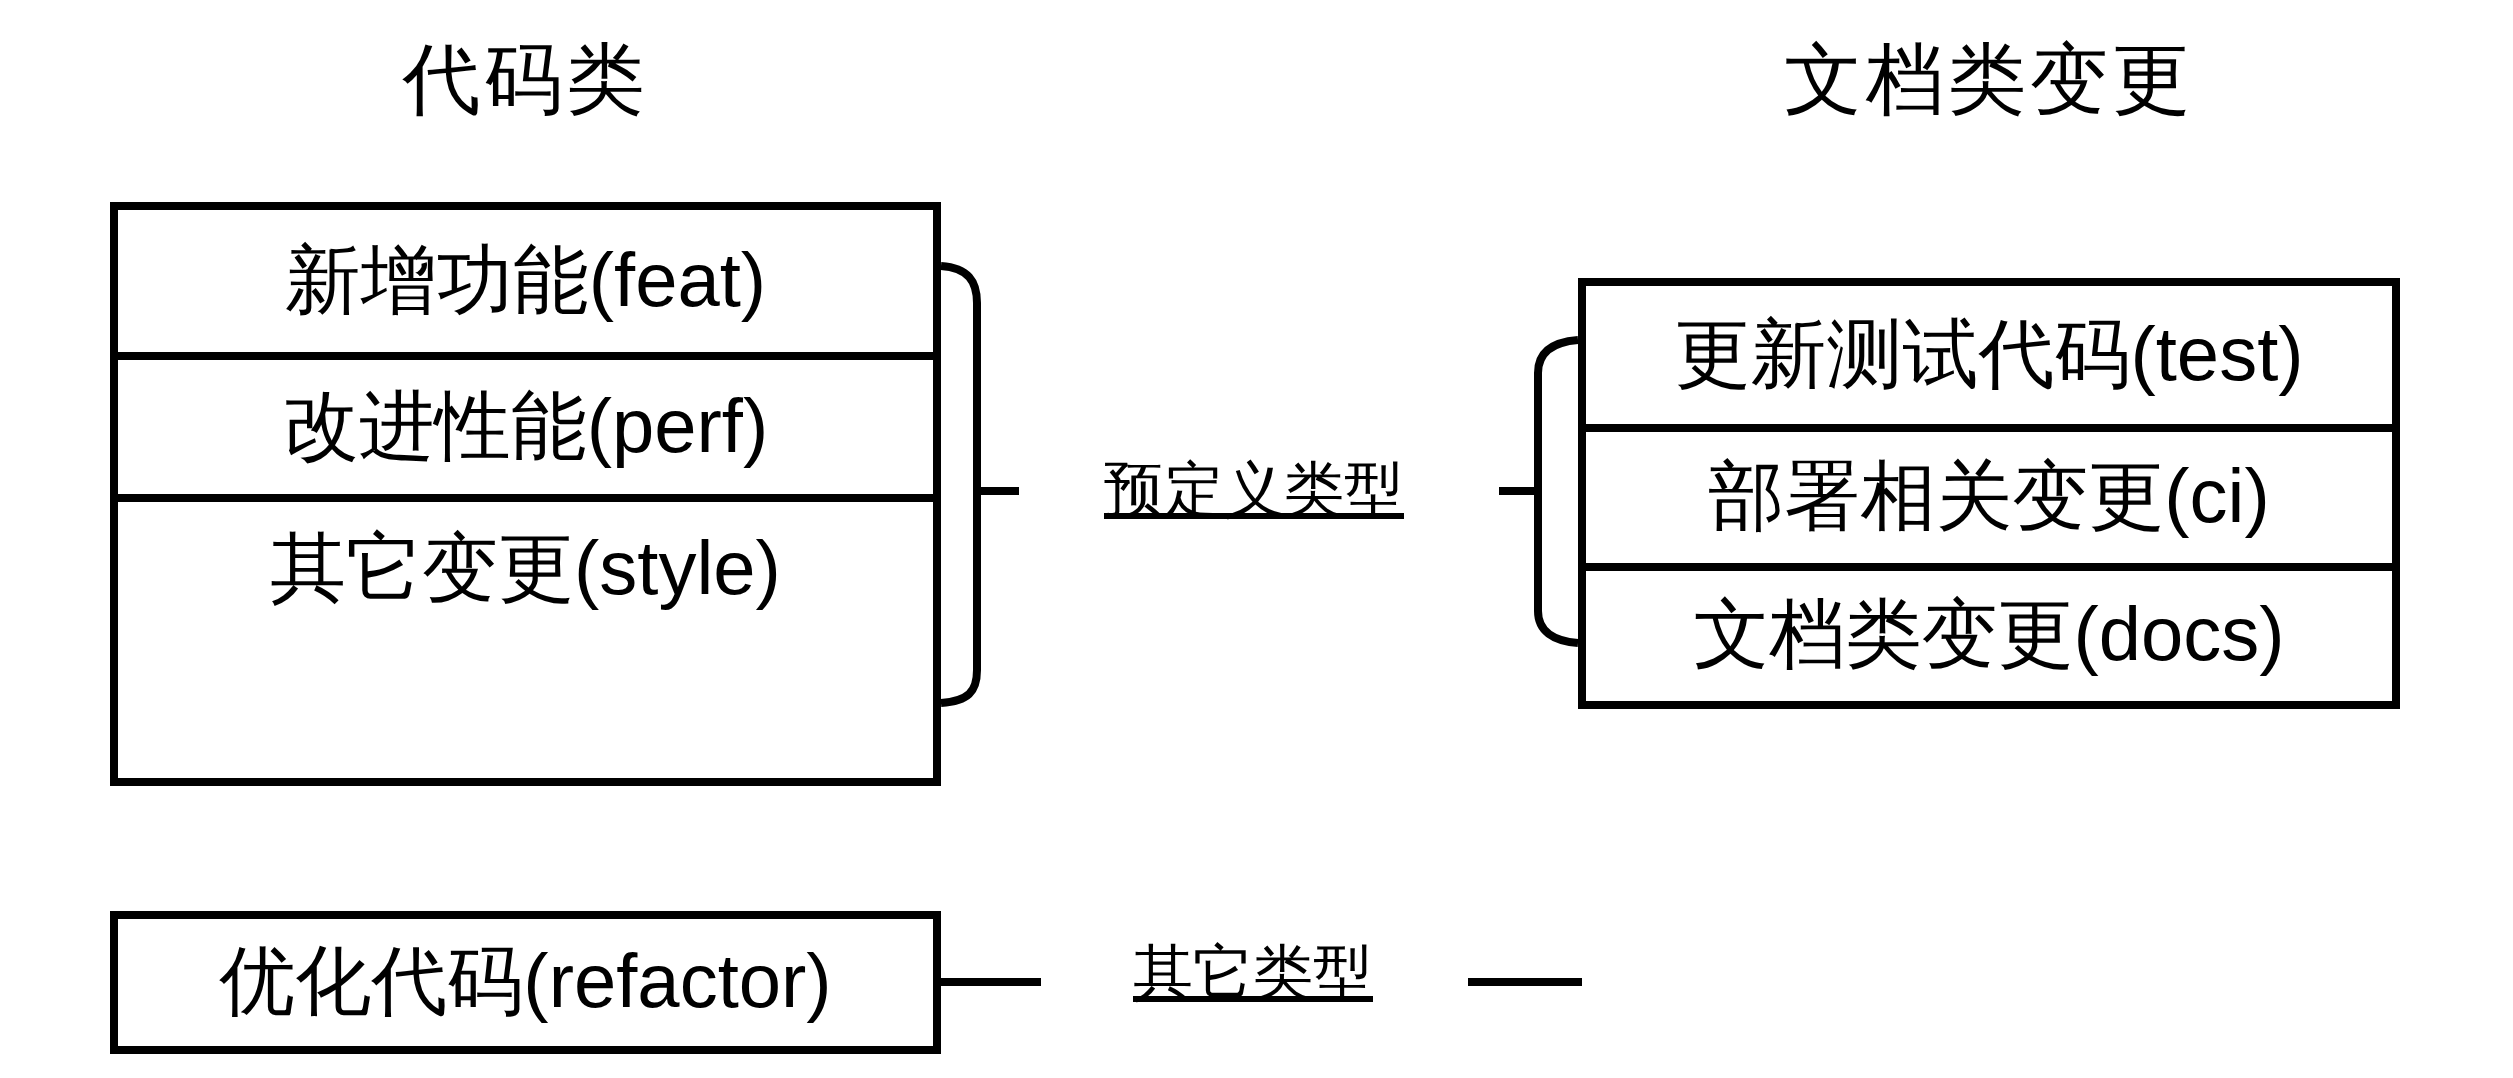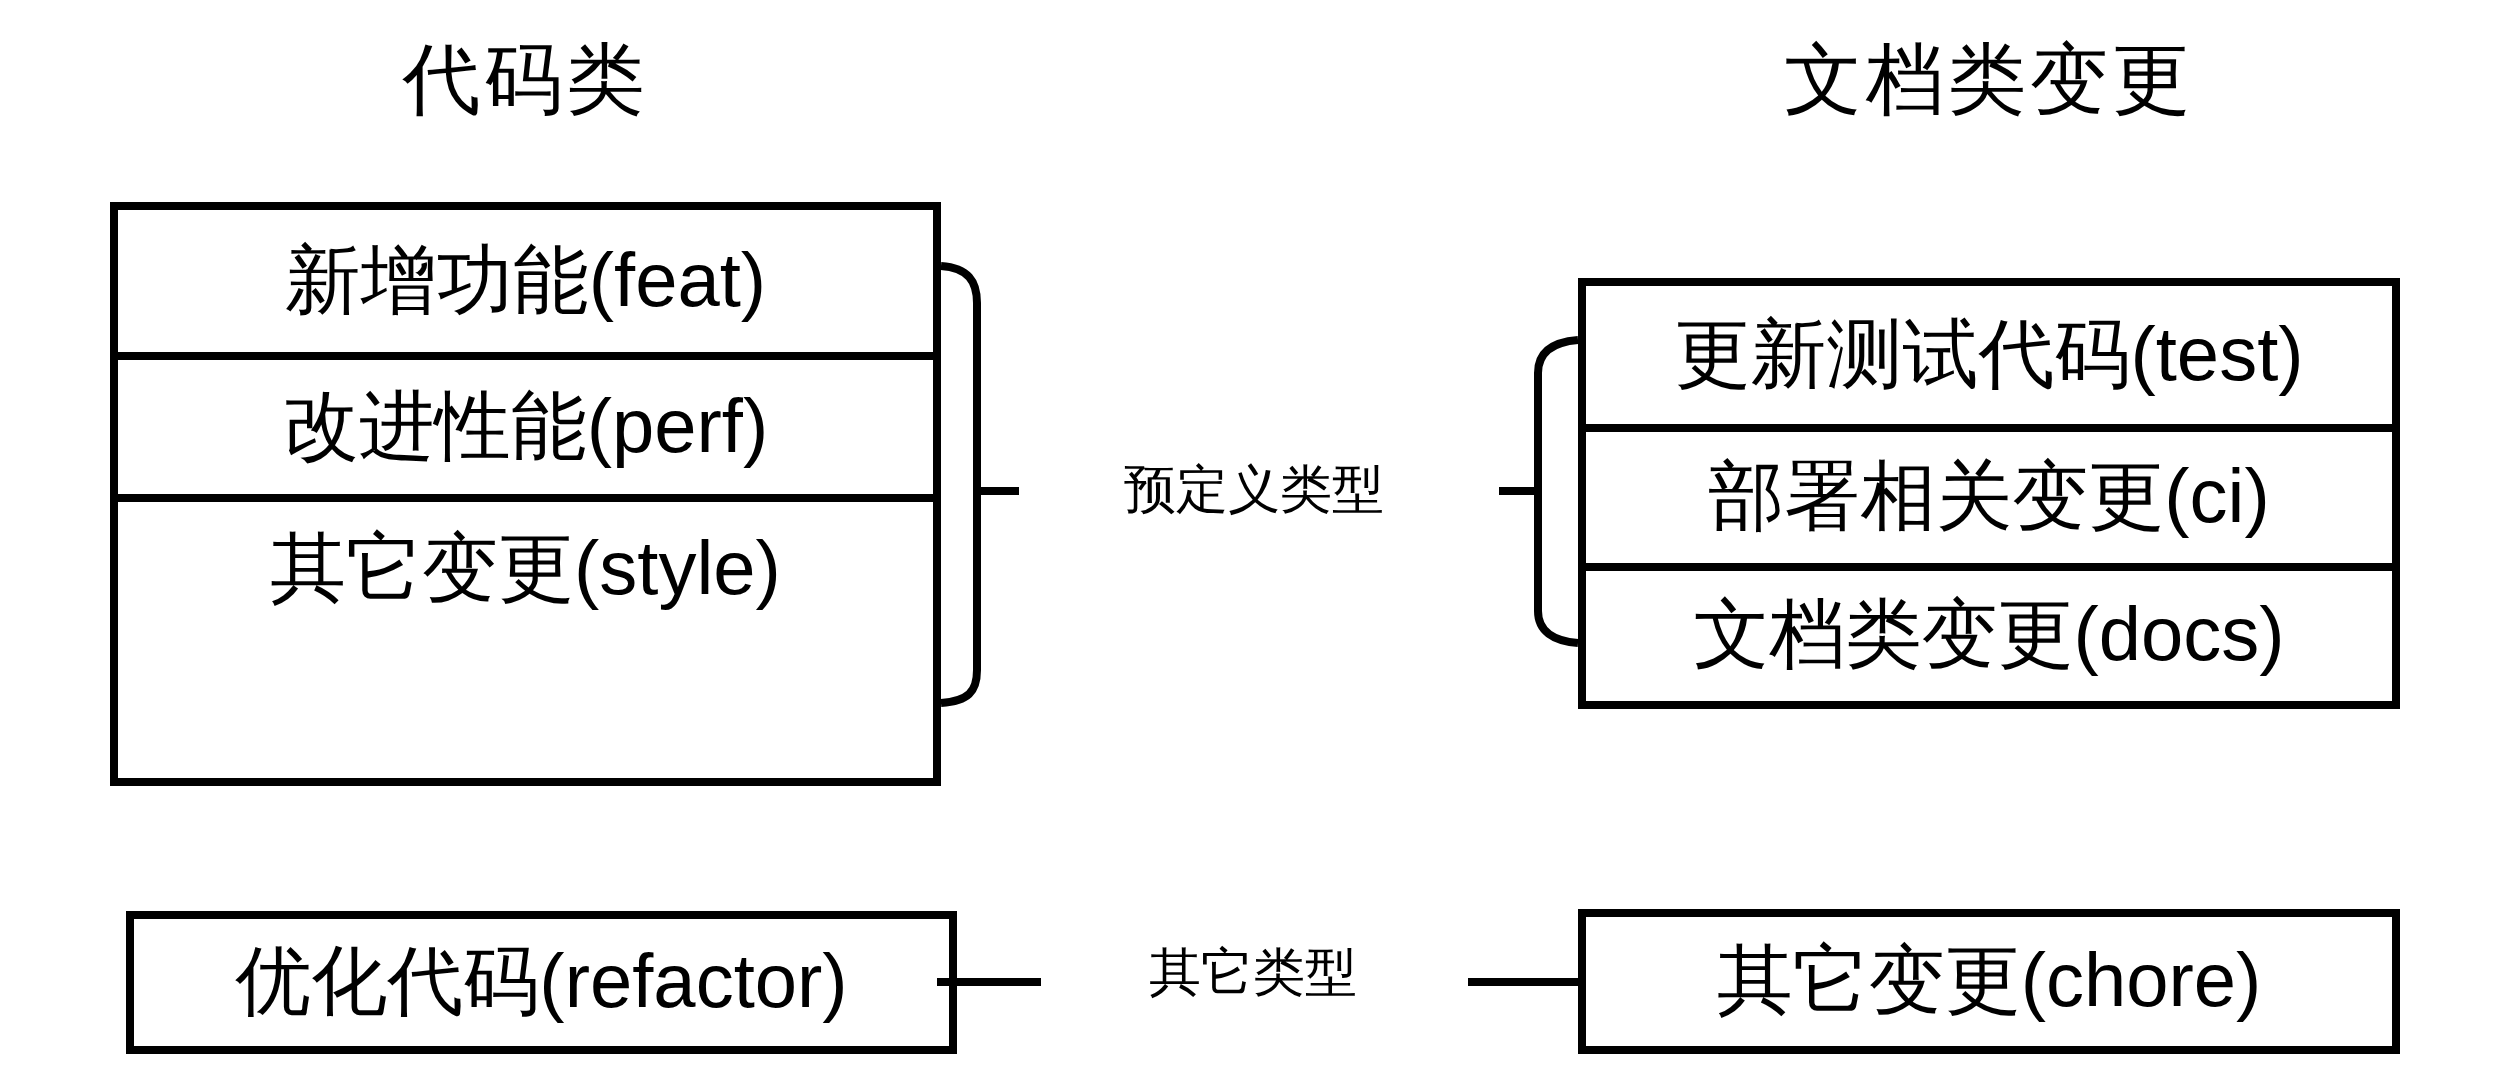--- a/index.html
+++ b/index.html
@@ -49,23 +49,24 @@
     font-size: 76px;
     font-weight: 500;
     white-space: nowrap;
     background: #ffffff;
   }
   .mid-label {
     position: absolute;
     display: flex;
     align-items: center;
     justify-content: center;
-    font-size: 52px;
+    font-size: 60px;
     font-weight: 500;
     white-space: nowrap;
+    text-decoration: underline;
   }
   svg.connectors {
     position: absolute;
     left: 0; top: 0;
     width: 2513px;
     height: 1078px;
     pointer-events: none;
   }
   svg.connectors path {
     fill: none;
@@ -90,25 +91,24 @@
   </div>
 
   <div class="stack" style="left:1578px; top:278px; width:822px; height:431px; grid-template-rows: repeat(3, 1fr);">
     <div class="cell">更新测试代码(test)</div>
     <div class="cell">部署相关变更(ci)</div>
     <div class="cell">文档类变更(docs)</div>
   </div>
 
   <div class="mid-label" style="left:1054px; top:449px; width:400px; height:82px;">预定义类型</div>
 
-  <div class="single-box" style="left:110px; top:911px; width:831px; height:143px;margin-left:16px;">优化代码(refactor)</div>
+  <div class="single-box" style="left:110px; top:911px; width:831px; height:143px;">优化代码(refactor)</div>
 
   <div class="mid-label" style="left:1053px; top:932px; width:400px; height:82px;">其它类型</div>
 
-  <div class="single-box" style="left:1578px; top:909px; width:822px; height:145px;">其它变更(chore)</div>
 
   <svg class="connectors" viewBox="0 0 2513 1078">
     <path d="M 941 266 C 968 268 977 281 977 303 L 977 670 C 977 692 968 701 941 703"></path>
     <path d="M 977 491 L 1019 491"></path>
     <path d="M 1499 491 L 1538 491"></path>
     <path d="M 1578 340 C 1553 342 1538 352 1538 373 L 1538 611 C 1538 631 1553 641 1578 643"></path>
     <path d="M 937 982 L 1041 982"></path>
     <path d="M 1468 982 L 1582 982"></path>
   </svg>
 

